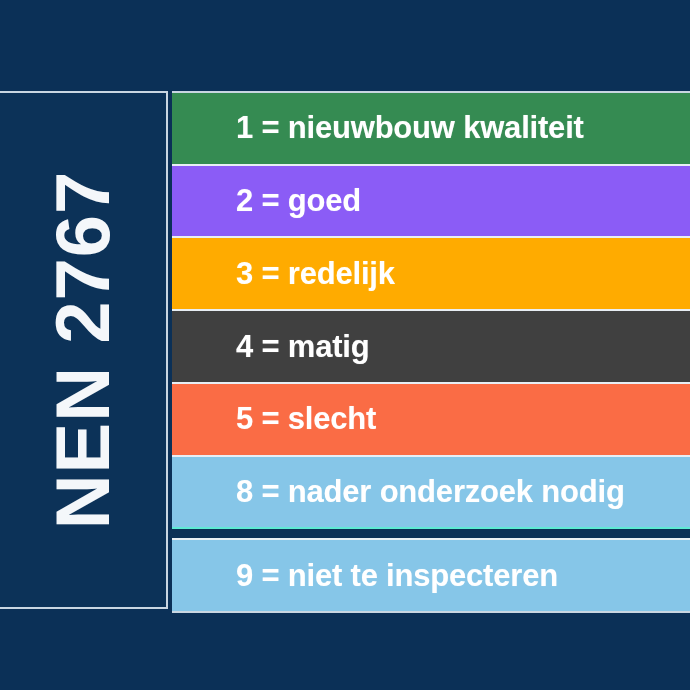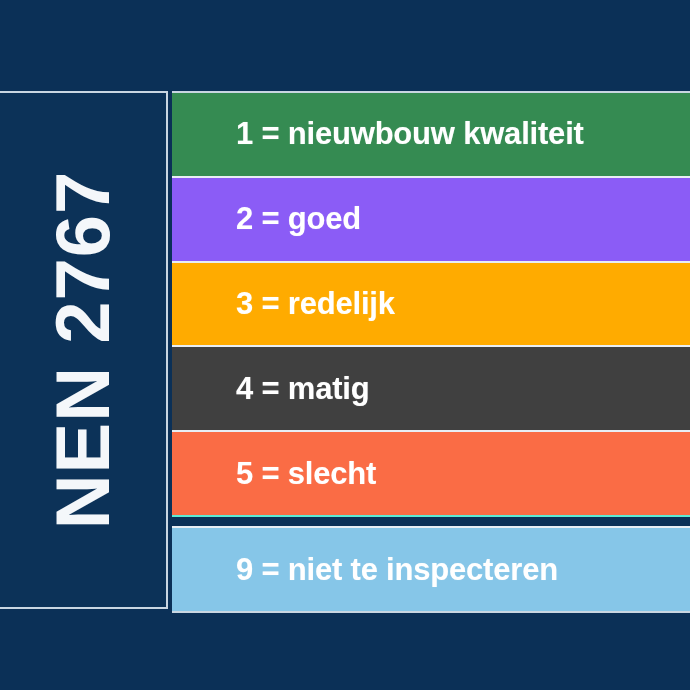--- a/index.html
+++ b/index.html
@@ -112,19 +112,22 @@
 
     <div class="scale-row" style="background: #404040; text-align: right;">
       <span class="row-text"><span class="row-num">4</span> <span class="row-eq">=</span> <span class="row-label">matig</span></span>
     </div>
 
     <div class="scale-row" style="background: rgb(250, 108, 69);">
       <span class="row-text"><span class="row-num">5</span> <span class="row-eq">=</span> <span class="row-label">slecht</span></span>
     </div>
 
 
+    <div class="scale-row" style="background: rgb(134, 198, 232);">
+      <span class="row-text"><span class="row-num">8</span> <span class="row-eq">=</span> <span class="row-label">nader onderzoek nodig</span></span>
+    </div>
 
     <div class="scale-row" style="background: rgb(134, 198, 232); margin-top: 11px;">
       <span class="row-text"><span class="row-num">9</span> <span class="row-eq">=</span> <span class="row-label">niet te inspecteren</span></span>
     </div>
 
   </div>
 </div>
 
 </body></html>

